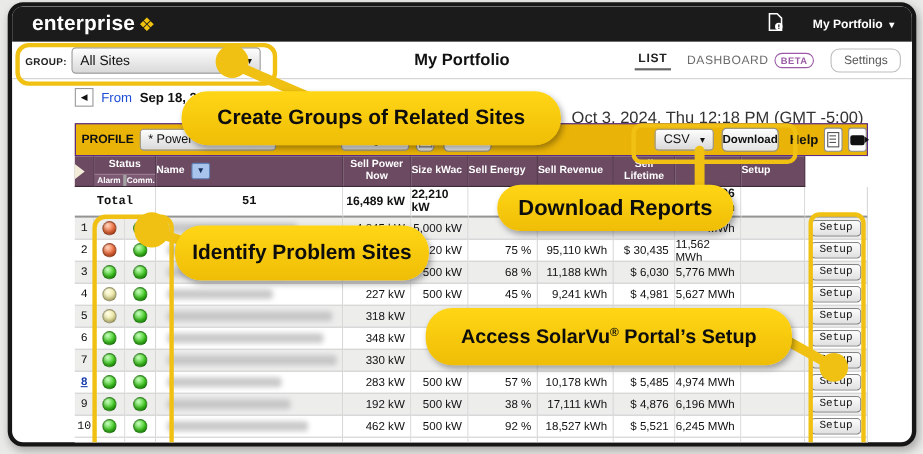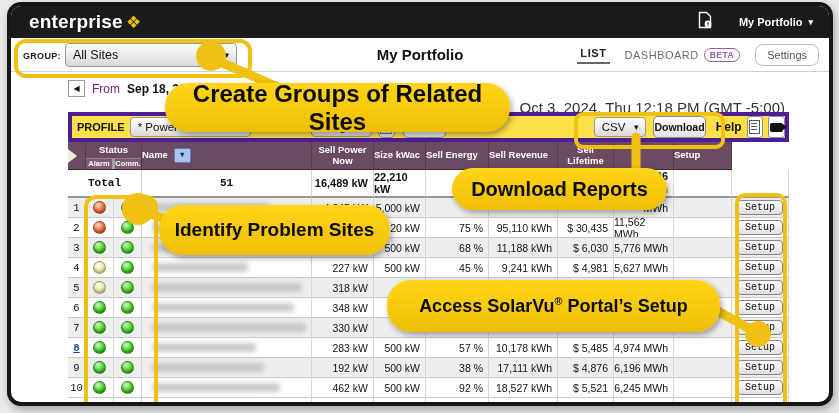--- a/index.html
+++ b/index.html
@@ -27,26 +27,26 @@
   .page-title{position:absolute;left:0;right:0;top:8px;text-align:center;font-size:15px;font-weight:bold;color:#111;}
   .sub-right{position:absolute;right:10px;top:0;height:33px;display:flex;align-items:center;gap:15px;}
   .tab-list{font-size:11px;font-weight:bold;letter-spacing:.6px;color:#222;border-bottom:2px solid #666;padding:2px 3px 3px;}
   .tab-dash{font-size:11px;letter-spacing:.5px;color:#6b6b6b;display:flex;align-items:center;gap:5px;}
   .beta{font-size:8.5px;font-weight:bold;color:#9b59a6;border:1.5px solid #9b59a6;border-radius:8px;padding:1px 5px;}
   .settings-btn{font-size:11px;color:#555;background:#fff;border:1px solid #bdbdbd;border-radius:8px;padding:4px 11px;}
   
   .daterow{position:absolute;left:57px;top:74px;display:flex;align-items:center;gap:7px;z-index:1;}
   .navback{width:15px;height:15px;border:1px solid #999;background:#fff;font-size:8px;color:#111;
            display:flex;align-items:center;justify-content:center;}
-  .from-lbl{font-size:12px;color:#701a75;}
+  .from-lbl{font-size:12px;color:#1d4ed8;}
   .from-date{font-size:12px;font-weight:bold;color:#111;}
   .timestamp{position:absolute;right:44px;top:93px;font-size:15px;color:#333;z-index:1;}
   
-  .toolbar{position:absolute;left:57px;top:106px;width:721px;height:30px;background:#fde047;
-           border:4px solid #4c1d95;box-sizing:border-box;display:flex;align-items:center;z-index:1;}
+  .toolbar{position:absolute;left:57px;top:106px;width:721px;height:30px;background:#eab308;
+           border:1px solid #4c1d95;box-sizing:border-box;display:flex;align-items:center;z-index:1;}
   .tb-lbl{font-size:11px;font-weight:bold;color:#111;margin-left:5px;}
   .tb-sel{height:20px;font-size:11.5px;margin-left:5px;}
   .profile-sel{width:160px;}
   .period-sel{width:78px;}
   .csv-sel{width:66px;margin-left:148px;}
   .btn{background:linear-gradient(#fdfdfd,#e3e3e3);border:1px solid #8d8d8d;border-radius:5px;
        font-size:11px;color:#111;display:flex;align-items:center;justify-content:center;}
   .cal-btn{width:20px;height:19px;margin-left:6px;}
   .edit-btn{width:56px;height:20px;margin-left:8px;}
   .dl-btn{width:62px;height:20px;margin-left:7px;font-weight:bold;font-size:10.5px;}
@@ -437,21 +437,21 @@
   <svg id="tails" width="818" height="396">
     <circle cx="200" cy="50" r="15" fill="#f0c112"></circle>
     <line x1="200" y1="52" x2="283" y2="88" stroke="#f0c112" stroke-width="9" stroke-linecap="round"></line>
     <line x1="625" y1="131" x2="625" y2="170" stroke="#f0c112" stroke-width="9" stroke-linecap="round"></line>
     <circle cx="127" cy="203" r="16" fill="#f0c112"></circle>
     <line x1="130" y1="205" x2="170" y2="218" stroke="#f0c112" stroke-width="9" stroke-linecap="round"></line>
     <line x1="698" y1="300" x2="746" y2="327" stroke="#f0c112" stroke-width="9" stroke-linecap="round"></line>
     <circle cx="747" cy="328" r="13" fill="#f0c112"></circle>
   </svg>
 
-  <div class="callout" style="left:154px;top:77px;width:345px;height:49px;font-size:24px">Create Groups of Related Sites</div>
+  <div class="callout" style="left:154px;top:77px;width:345px;height:49px;font-size:19px">Create Groups of Related Sites</div>
   <div class="callout" style="left:441px;top:162px;width:215px;height:42px;font-size:20px">Download Reports</div>
   <div class="callout" style="left:148px;top:199px;width:231px;height:50px;font-size:19px">Identify Problem Sites</div>
   <div class="callout" style="left:376px;top:274px;width:333px;height:52px;font-size:18px">
       <span>
        <span>Access SolarVu</span><sup>®</sup><span> Portal’s Setup</span>
   </span>
     </div>
 
 </div>
 

